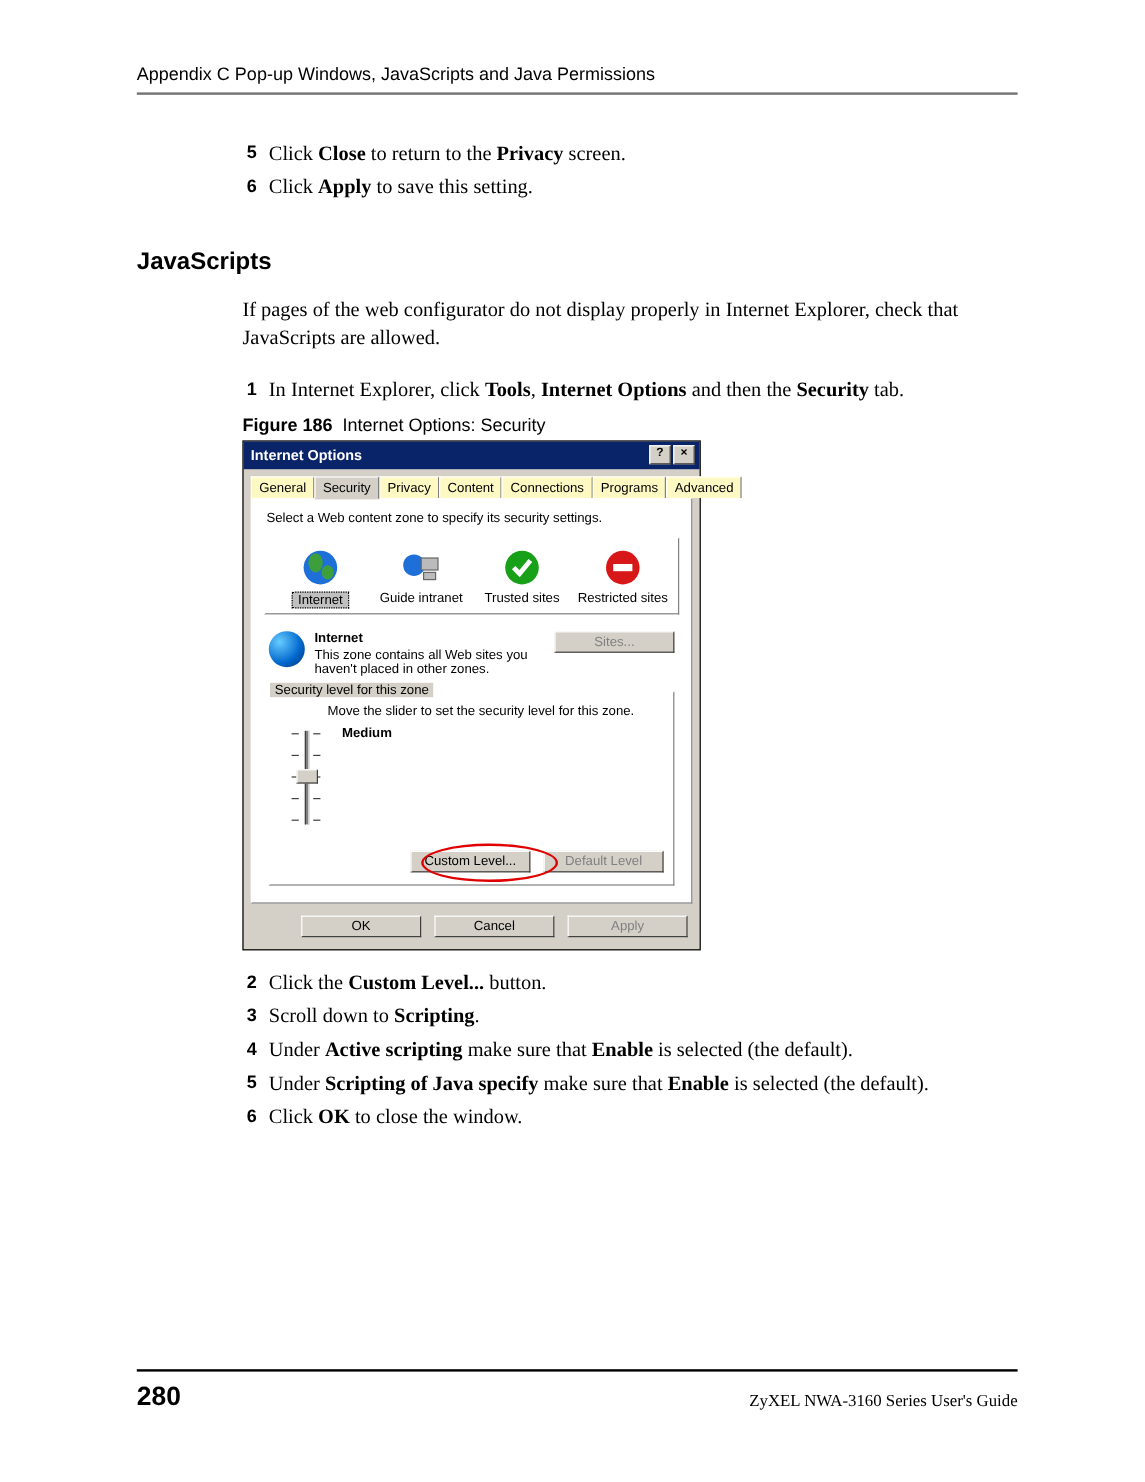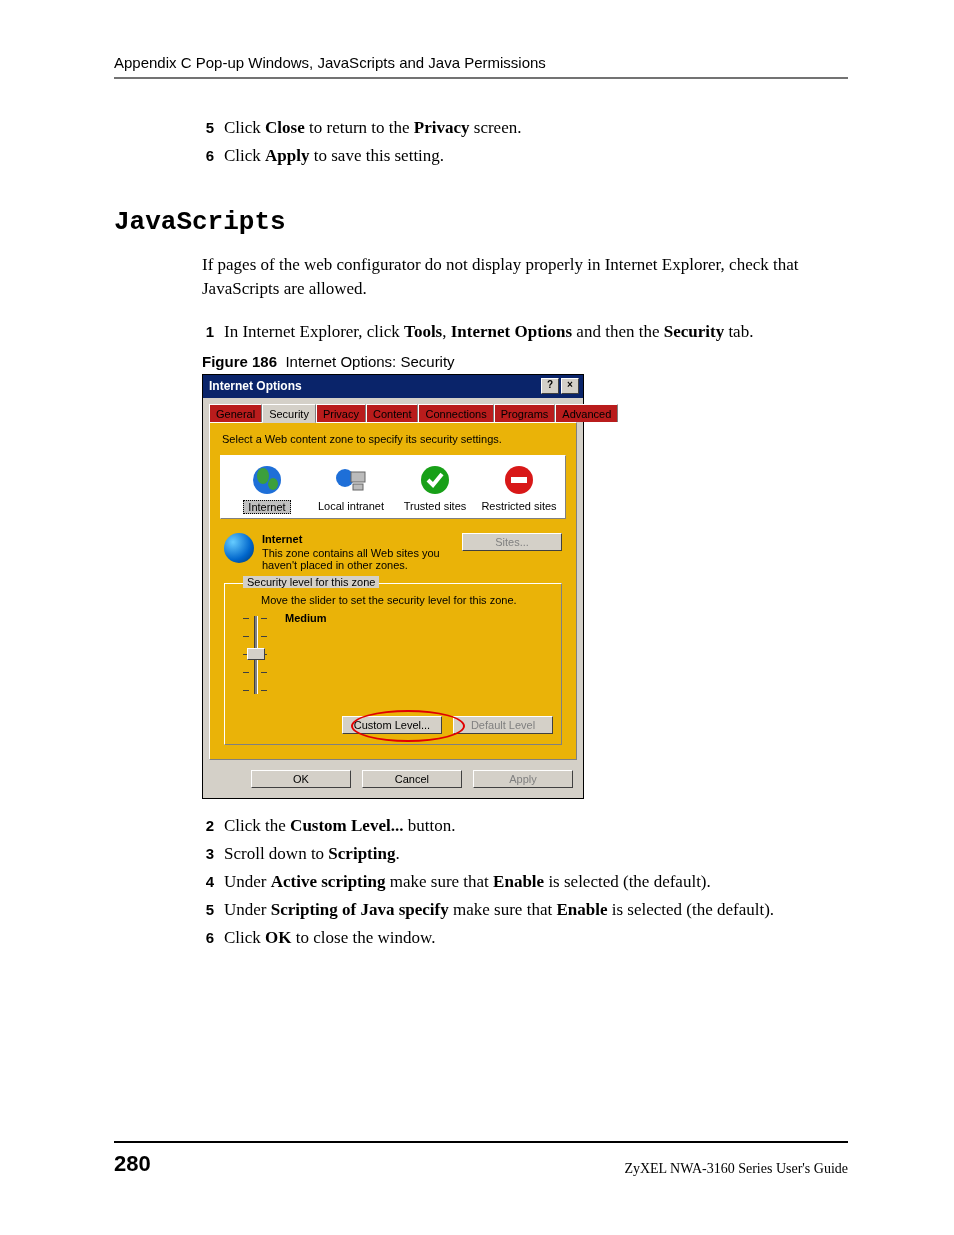--- a/index.html
+++ b/index.html
@@ -1,45 +1,45 @@
 <!DOCTYPE html>
 <html><head>
 <meta charset="utf-8">
 <style>
 html,body{margin:0;padding:0;background:#fff;color:#000;font-family:"Times New Roman",Times,serif}
 .page{width:954px;height:1235px;position:relative;margin:0 auto;box-sizing:border-box;padding:54px 106px 0 114px}
 .running-head{font-family:Arial,Helvetica,sans-serif;font-size:15px;padding-bottom:6px;border-bottom:2px solid #737373;margin-bottom:36px}
 ol.steps{list-style:none;padding:0;margin:0 0 30px 88px}
 ol.steps li{font-size:17px;line-height:26px;margin:0 0 2px 0;position:relative;padding-left:22px}
 ol.steps li .num{position:absolute;left:-6px;top:0;font-family:Arial,Helvetica,sans-serif;font-weight:bold;font-size:15px;width:18px;text-align:right}
-h2.section{font-family:Liberation Mono, monospace;font-weight:bold;font-size:26px;margin:38px 0 16px 0}
+h2.section{font-family:Liberation Sans, sans-serif;font-weight:bold;font-size:20px;margin:38px 0 16px 0}
 p.body{margin:0 0 18px 88px;font-size:17px;line-height:24px}
 .figcap{font-family:Arial,Helvetica,sans-serif;font-size:15px;margin:8px 0 4px 88px}
 .figcap b{font-weight:bold}
 .dialog{width:380px;margin-left:88px;border:1px solid #000;background:#d4d0c8;font-family:Tahoma,Arial,sans-serif;font-size:11px;color:#000}
 .titlebar{background:#0a246a;color:#fff;font-weight:bold;font-size:12px;padding:3px 4px 4px 6px;display:flex;align-items:center}
 .titlebar .t{flex:1}
 .titlebar .tbtn{width:16px;height:14px;background:#d4d0c8;border:1px solid #fff;border-right-color:#404040;border-bottom-color:#404040;margin-left:2px;color:#000;font-size:10px;line-height:12px;text-align:center;font-weight:bold}
 .tabs{display:flex;margin:6px 6px 0 6px;font-size:11px}
-.tab{padding:3px 6px 2px 6px;background:#b91c1c;border:1px solid #808080;border-bottom:none;border-top-color:#fff;border-left-color:#fff;margin-right:0;position:relative}
+.tab{padding:3px 6px 2px 6px;background:#fef9c3;border:1px solid #808080;border-bottom:none;border-top-color:#fff;border-left-color:#fff;margin-right:0;position:relative}
 .tab.sel{background:#d4d0c8;z-index:2;border-bottom:1px solid #d4d0c8;margin-bottom:-1px}
-.panel{margin:0 6px 6px 6px;border:1px solid #fff;border-right-color:#808080;border-bottom-color:#808080;background:#eab308;padding:10px 10px 10px 10px}
+.panel{margin:0 6px 6px 6px;border:1px solid #fff;border-right-color:#808080;border-bottom-color:#808080;background:#ffffff;padding:10px 10px 10px 10px}
 .zoneprompt{font-size:11px;margin:0 0 10px 2px}
 .zones{display:flex;border:1px solid #808080;border-top-color:#fff;border-left-color:#fff;background:#fff;padding:8px 4px 4px 4px;margin-bottom:14px}
 .zone{flex:1;text-align:center;font-size:11px}
 .zone .zi{width:32px;height:32px;margin:0 auto 4px auto}
 .zone.sel .zl{background:#c0c0c0;display:inline-block;padding:0 4px;border:1px dotted #000}
 .zinfo{display:flex;align-items:flex-start;margin:0 4px 12px 4px}
 .zinfo .globe{width:30px;height:30px;border-radius:50%;background:radial-gradient(circle at 30% 30%,#6cf,#06c 60%,#036);flex:none;margin-right:8px}
 .zinfo .txt{flex:1;font-size:11px}
 .zinfo .txt b{display:block;font-size:11px;margin-bottom:2px}
 .sitesbtn{width:72px;margin-left:8px}
 .group{border:1px solid #808080;border-top-color:#fff;border-left-color:#fff;margin:0 4px 4px 4px;padding:6px 8px 10px 8px;position:relative}
-.group .gl{position:absolute;top:-8px;left:18px;background:#d4d0c8;padding:0 4px;font-size:11px}
-.gmove{font-size:11px;margin:4px 0 6px 28px}
+.group .gl{position:absolute;top:-8px;left:0;background:#d4d0c8;padding:0 4px;font-size:11px}
+.gmove{font-size:11px;margin:4px 0 6px 40px}
 .secrow{display:flex}
 .slider{width:44px;position:relative;height:88px;margin-right:8px}
 .slider .track{position:absolute;left:21px;top:4px;width:2px;height:78px;background:#808080;border-left:1px solid #404040;border-right:1px solid #fff}
 .slider .tick{position:absolute;left:10px;width:6px;height:1px;background:#404040}
 .slider .tick.r{left:28px}
 .slider .thumb{position:absolute;left:14px;width:16px;height:10px;background:#d4d0c8;border:1px solid #fff;border-right-color:#404040;border-bottom-color:#404040}
 .secdesc{font-size:11px;flex:1}
 .secdesc b{display:block;margin-bottom:2px}
 .secdesc div{font-size:11px;line-height:13px}
 .btnrow{text-align:right;margin-top:16px}
@@ -99,21 +99,21 @@
                 <ellipse cx="12" cy="12" rx="6" ry="8" fill="#3c9f3c"></ellipse>
                 <ellipse cx="22" cy="20" rx="5" ry="6" fill="#3c9f3c"></ellipse>
               </svg>
             </div><span class="zl">Internet</span></div>
           <div class="zone"><div class="zi">
               <svg width="32" height="32">
                 <circle cx="10" cy="14" r="9" fill="#1e6fd8"></circle>
                 <rect x="16" y="8" width="14" height="10" fill="#bbb" stroke="#666"></rect>
                 <rect x="18" y="20" width="10" height="6" fill="#bbb" stroke="#666"></rect>
               </svg>
-            </div><span class="zl">Local intranet</span></div>
+            </div><span class="zl">Guide intranet</span></div>
           <div class="zone"><div class="zi">
               <svg width="32" height="32">
                 <circle cx="16" cy="16" r="14" fill="#18a018"></circle>
                 <path d="M9 16 l5 5 l9 -11" stroke="#fff" stroke-width="4" fill="none"></path>
               </svg>
             </div><span class="zl">Trusted sites</span></div>
           <div class="zone"><div class="zi">
               <svg width="32" height="32">
                 <circle cx="16" cy="16" r="14" fill="#d81818"></circle>
                 <rect x="8" y="13" width="16" height="6" fill="#fff"></rect>

